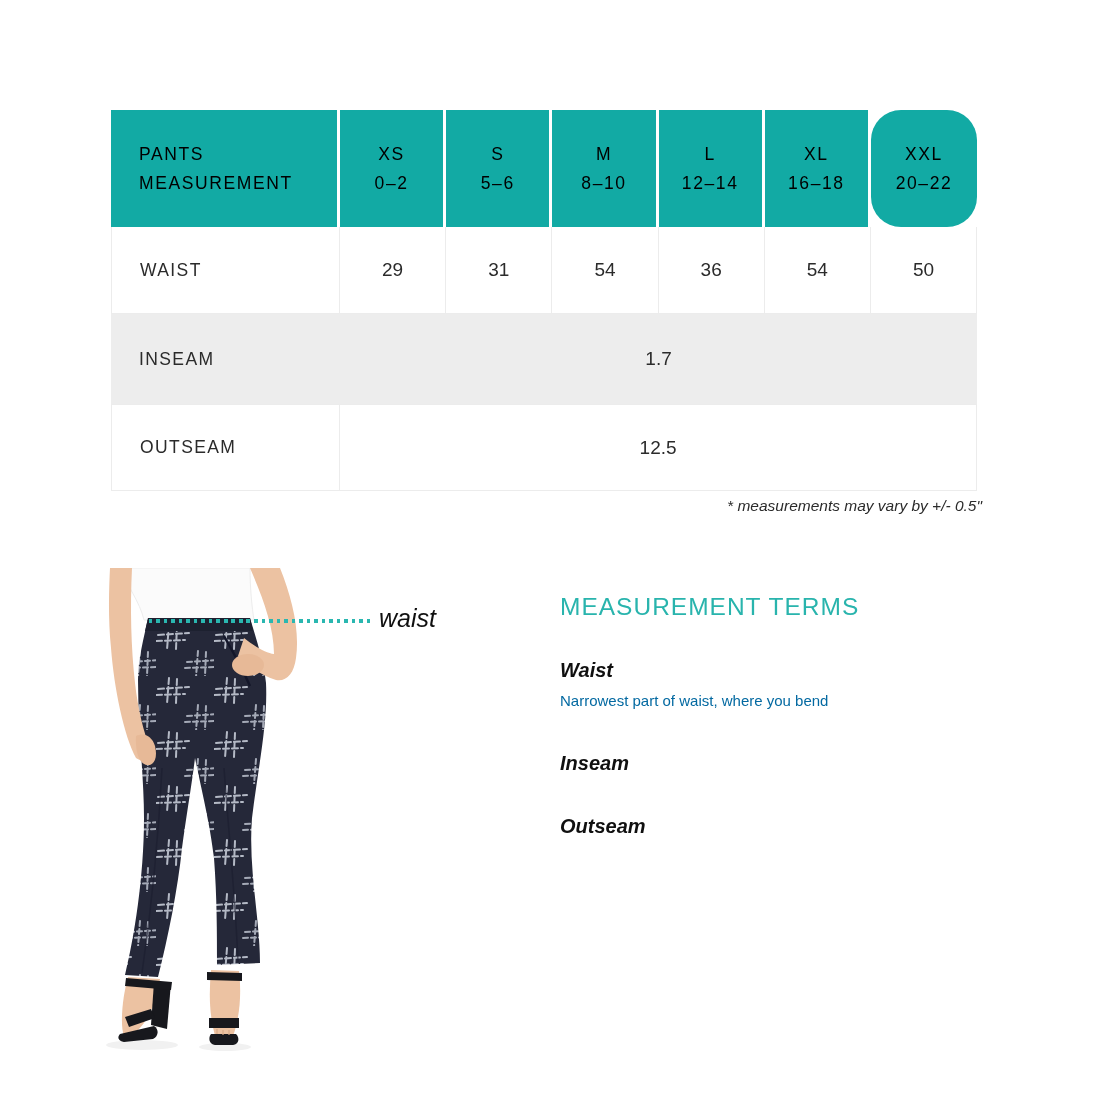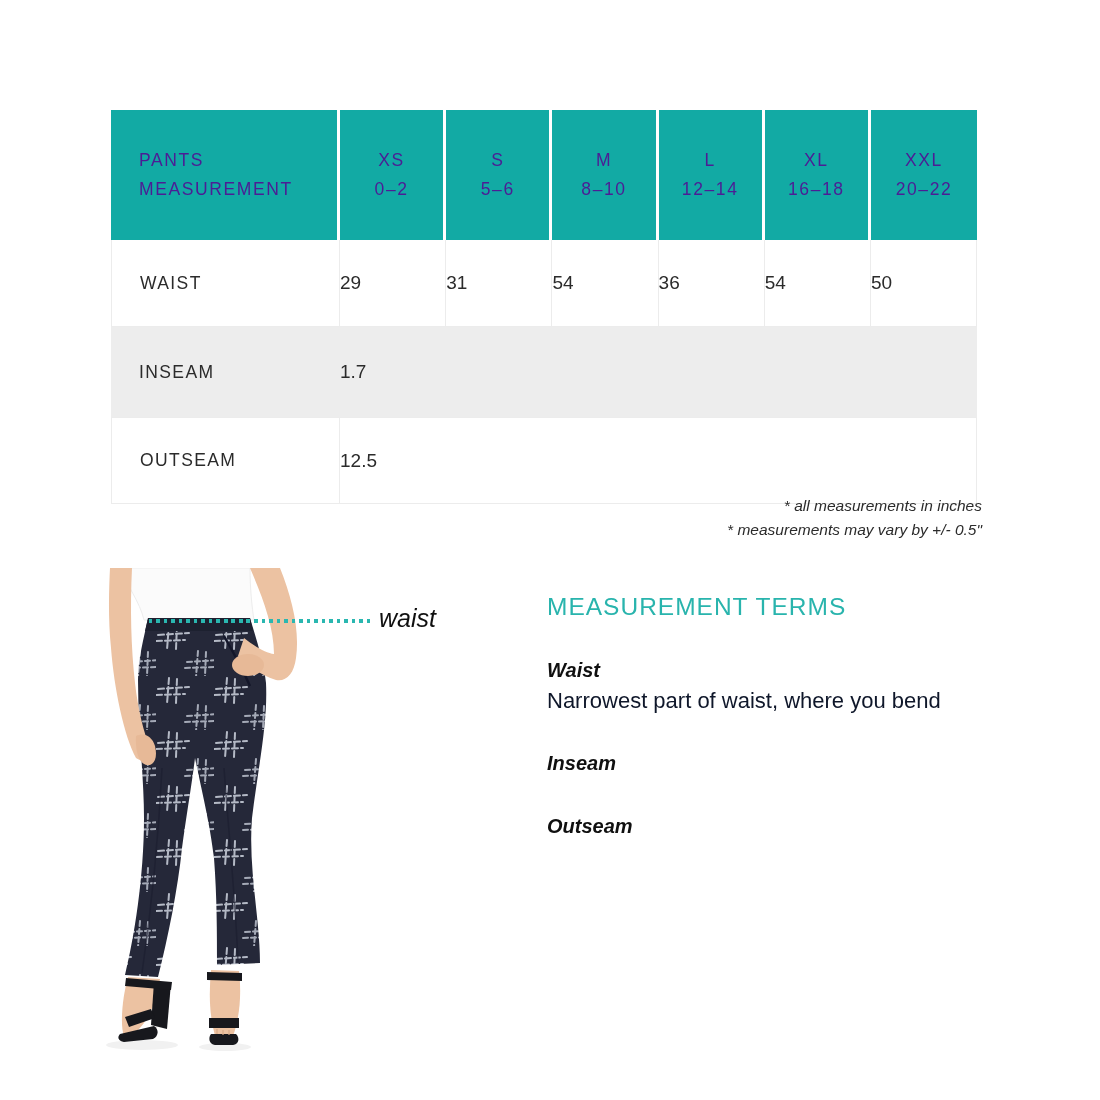--- a/index.html
+++ b/index.html
@@ -5,53 +5,53 @@
 <style>
   * { margin:0; padding:0; box-sizing:border-box; }
   html,body { width:1100px; height:1100px; background:#ffffff;
     font-family:"Liberation Sans", sans-serif; color:#2b2b2b; }
   #canvas { position:relative; width:1100px; height:1100px; overflow:hidden; background:#fff; }
 
   
   .tbl-wrap { position:absolute; left:111px; top:110px; width:866px; }
   table.size-tbl { width:866px; border-collapse:separate; border-spacing:0; table-layout:fixed; }
   .size-tbl th {
-    background:#12aaa4; color:#4c1d95; font-weight:400; height:130px;
+    background:#12aaa4; color:#000000; font-weight:400; height:117px;
     vertical-align:middle; text-align:center; border-right:3px solid #ffffff;
   }
-  .size-tbl th:last-child { border-right:none; }
+  .size-tbl th:last-child { border-right:none;border-radius:30px; }
   .size-tbl th.lbl { text-align:left; padding-left:28px; }
   .hd-line { display:block; font-size:17.5px; line-height:29px; letter-spacing:1.6px; }
   .size-tbl td {
-    height:87px; vertical-align:middle; text-align:left;
+    height:87px; vertical-align:middle; text-align:center;
     font-size:19px; color:#2b2b2b; background:#ffffff;
   }
   tr.row-white td { border-right:1px solid #ececec; border-bottom:1px solid #ececec; }
   tr.row-white td:first-child { border-left:1px solid #ececec; }
   tr.row-outseam td { border-top:1px solid #ececec; }
   tr.row-shaded td { background:#ededed; border:none; height:90px; }
   td.row-lbl { text-align:left; padding-left:28px; font-size:17.5px; letter-spacing:1.4px; }
 
   .footnotes { position:absolute; left:111px; top:494px; width:871px;
     text-align:right; font-style:italic; font-size:15.5px; line-height:24px; color:#2b2b2b; }
 
   
   .figure-box { position:absolute; left:98px; top:568px; width:240px; height:500px; }
   .waist-line { position:absolute; left:149px; top:619px; width:221px; height:4px;
     background:repeating-linear-gradient(90deg,#2ab7b0 0 3.5px,transparent 3.5px 7.5px); }
   .waist-label { position:absolute; left:379px; top:604px; font-style:italic;
     font-size:25px; color:#101010; }
 
   
-  .terms { position:absolute; left:547px; top:592px; width:405px; }
+  .terms { position:absolute; left:560px; top:592px; width:405px; }
   .terms h2 { font-size:24.5px; font-weight:400; letter-spacing:1px; color:#29b4ad;
     margin:0 0 34px 0; line-height:30px; }
   .term-item { margin-bottom:34px; }
   .term-name { font-size:20px; font-weight:bold; font-style:italic; color:#101010; line-height:29px; }
-  .term-def { font-size:22px; color:#0f172a; line-height:29px; margin-top:1px; }
+  .term-def { font-size:15px; color:#0369a1; line-height:29px; margin-top:1px; }
 </style>
 </head>
 <body>
 
 <div id="canvas">
 
   <div class="tbl-wrap">
     <table class="size-tbl">
       <colgroup>
         <col style="width:229px">
@@ -110,21 +110,20 @@
         </tr>
         <tr class="row-white row-outseam">
           <td class="row-lbl">OUTSEAM</td>
           <td colspan="6">12.5</td>
         </tr>
       </tbody>
     </table>
   </div>
 
   <div class="footnotes">
-    <div>* all measurements in inches</div>
     <div>* measurements may vary by +/- 0.5"</div>
   </div>
 
   <div class="figure-box">
     <svg width="240" height="500" viewBox="0 0 240 500">
       <defs>
         <pattern id="ikat" width="58" height="54" patternUnits="userSpaceOnUse">
           <rect width="58" height="54" fill="#252839"></rect>
           <g stroke="#cdd3de" stroke-width="2" opacity="0.85" stroke-dasharray="6 3" stroke-linecap="round">
             <line x1="2" y1="13" x2="33" y2="11"></line>

